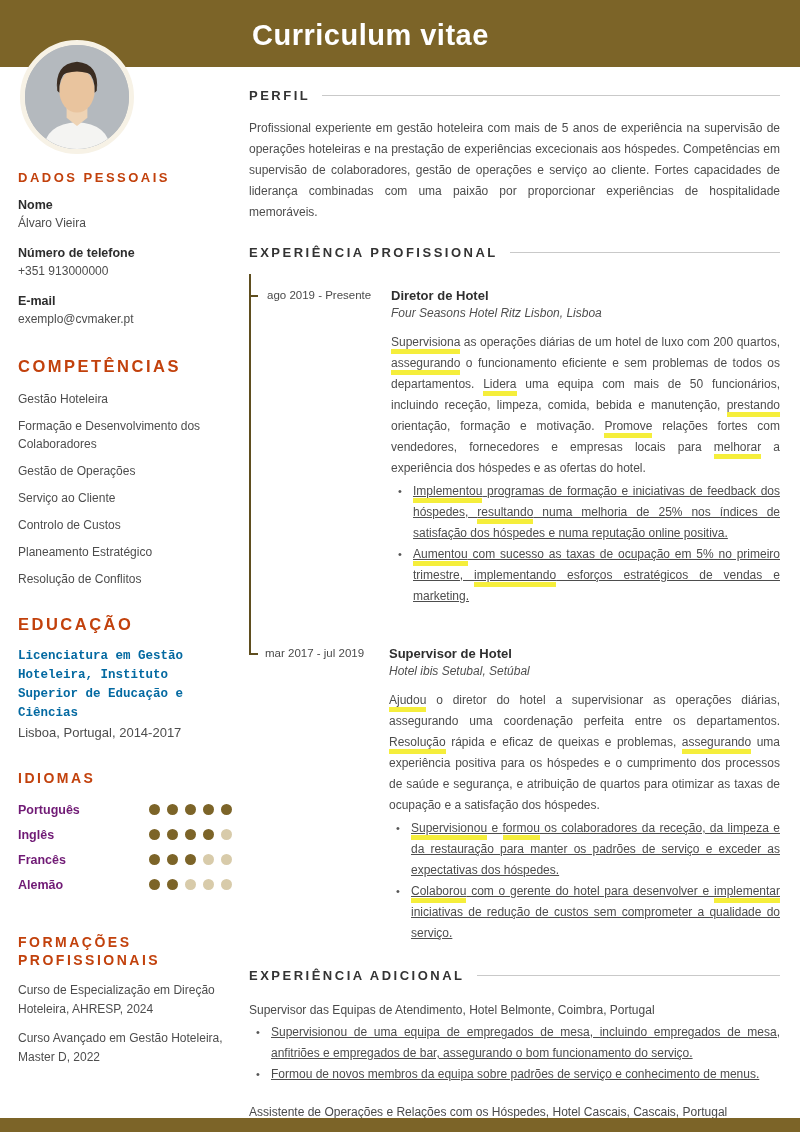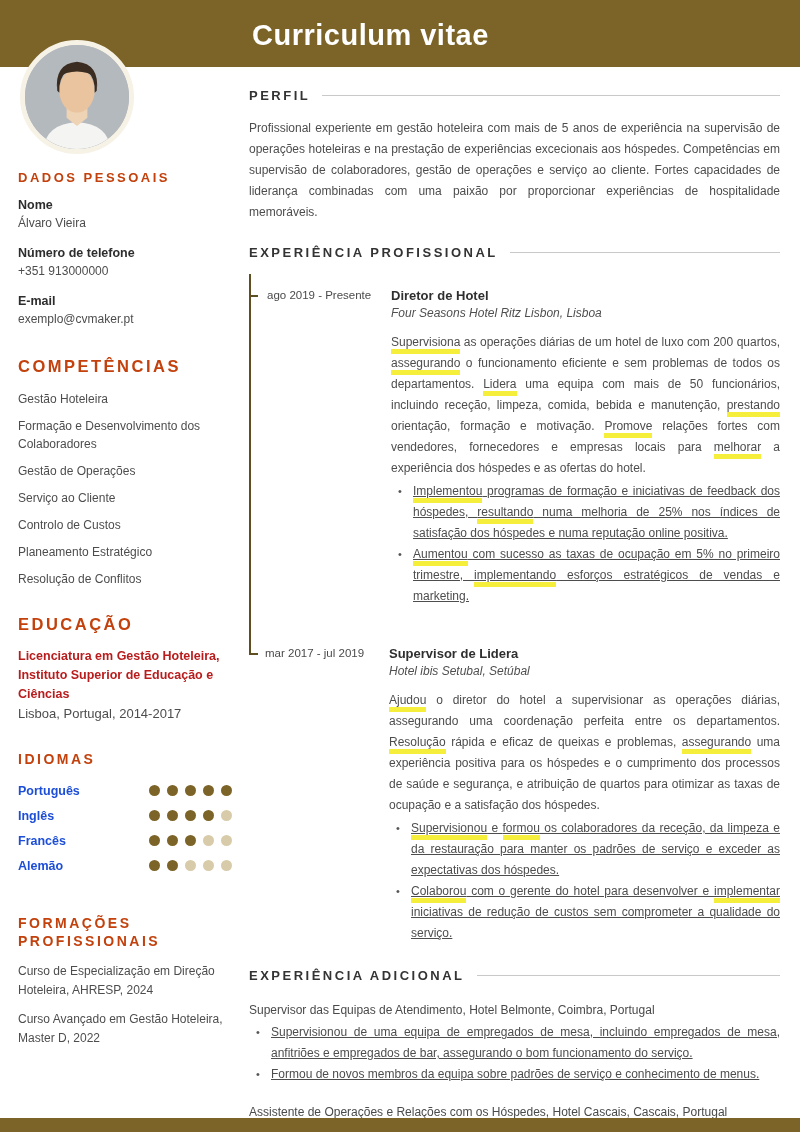--- a/index.html
+++ b/index.html
@@ -39,26 +39,26 @@
   .t-sm{font-size:13px;}
   .t-md{font-size:14px;}
   .t-lg{font-size:16.5px;}
   .field{margin-bottom:11px;}
   .field .lbl{font-size:12.5px;font-weight:bold;color:#2d2d2d;line-height:18px;}
   .field .val{font-size:12px;color:var(--text);line-height:19px;}
   .skills{margin-top:27px;}
   .skills .list{margin-top:13px;}
   .skills .item{font-size:12px;line-height:18px;margin-bottom:9px;}
   .education{margin-top:26px;}
-  .education .degree{margin-top:12px;font-size:12.5px;font-weight:bold;color:#b91c1c;line-height:19px;}
+  .education .degree{margin-top:12px;font-size:12.5px;font-weight:bold;color:#0369a1;line-height:19px;font-family:Liberation Mono, monospace;}
   .education .meta{font-size:13px;line-height:20px;}
   .languages{margin-top:27px;}
   .languages .rows{margin-top:10px;}
   .lang-row{display:flex;align-items:center;height:25px;}
-  .lang-row .name{font-size:12.5px;font-weight:bold;color:#1d4ed8;flex:0 0 auto;}
+  .lang-row .name{font-size:12.5px;font-weight:bold;color:#701a75;flex:0 0 auto;}
   .lang-row .dots{margin-left:auto;display:flex;gap:7px;}
   .dot{width:11px;height:11px;border-radius:50%;background:var(--dot-off);}
   .dot.on{background:var(--accent);}
   .trainings{margin-top:37px;}
   .trainings .list{margin-top:12px;}
   .trainings .item{font-size:12px;line-height:19px;margin-bottom:10px;}
   
   .main{position:absolute;left:249px;top:88px;width:531px;}
   .sec-head{display:flex;align-items:center;gap:12px;}
   .sec-head .t{font-size:13px;font-weight:bold;letter-spacing:2.5px;color:var(--heading);white-space:nowrap;}
@@ -225,21 +225,21 @@
           <div class="bullets">
             <div class="blt"><span class="hl">Implementou</span><span> programas de formação e iniciativas de feedback dos hóspedes, </span><span class="hl">resultando</span><span> numa melhoria de 25% nos índices de satisfação dos hóspedes e numa reputação online positiva.</span></div>
             <div class="blt"><span class="hl">Aumentou</span><span> com sucesso as taxas de ocupação em 5% no primeiro trimestre, </span><span class="hl">implementando</span><span> esforços estratégicos de vendas e marketing.</span></div>
           </div>
         </div>
       </div>
 
       <div class="job last">
         <div class="date">mar 2017 - jul 2019</div>
         <div class="body">
-          <div class="role">Supervisor de Lidera</div>
+          <div class="role">Supervisor de Hotel</div>
           <div class="company">Hotel ibis Setubal, Setúbal</div>
           <div class="rich"><span class="hl">Ajudou</span><span> o diretor do hotel a supervisionar as operações diárias, assegurando uma coordenação perfeita entre os departamentos. </span><span class="hl">Resolução</span><span> rápida e eficaz de queixas e problemas, </span><span class="hl">assegurando</span><span> uma experiência positiva para os hóspedes e o cumprimento dos processos de saúde e segurança, e atribuição de quartos para otimizar as taxas de ocupação e a satisfação dos hóspedes.</span></div>
           <div class="bullets">
             <div class="blt"><span class="hl">Supervisionou</span><span> e </span><span class="hl">formou</span><span> os colaboradores da receção, da limpeza e da restauração para manter os padrões de serviço e exceder as expectativas dos hóspedes.</span></div>
             <div class="blt"><span class="hl">Colaborou</span><span> com o gerente do hotel para desenvolver e </span><span class="hl">implementar</span><span> iniciativas de redução de custos sem comprometer a qualidade do serviço.</span></div>
           </div>
         </div>
       </div>
 
     </div>

